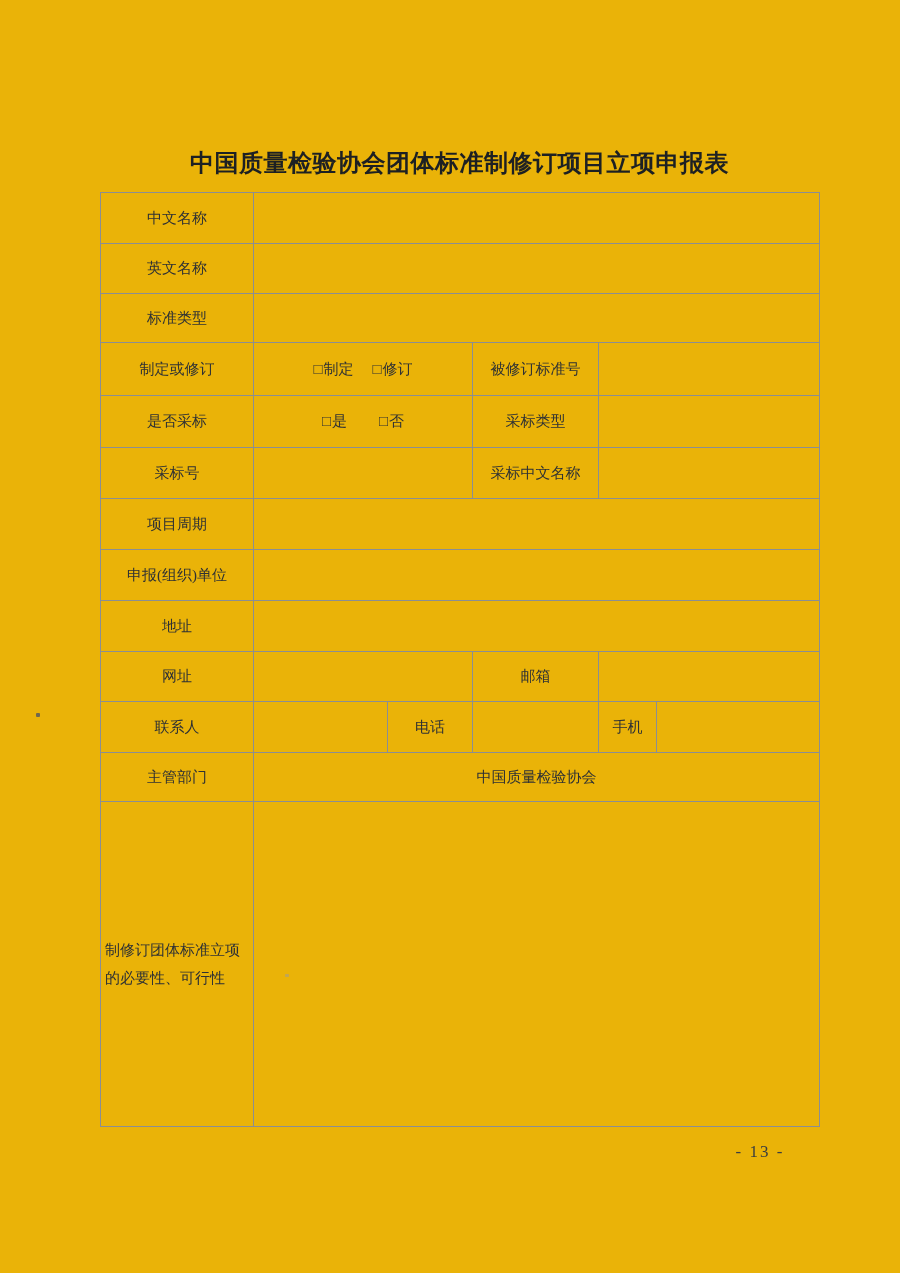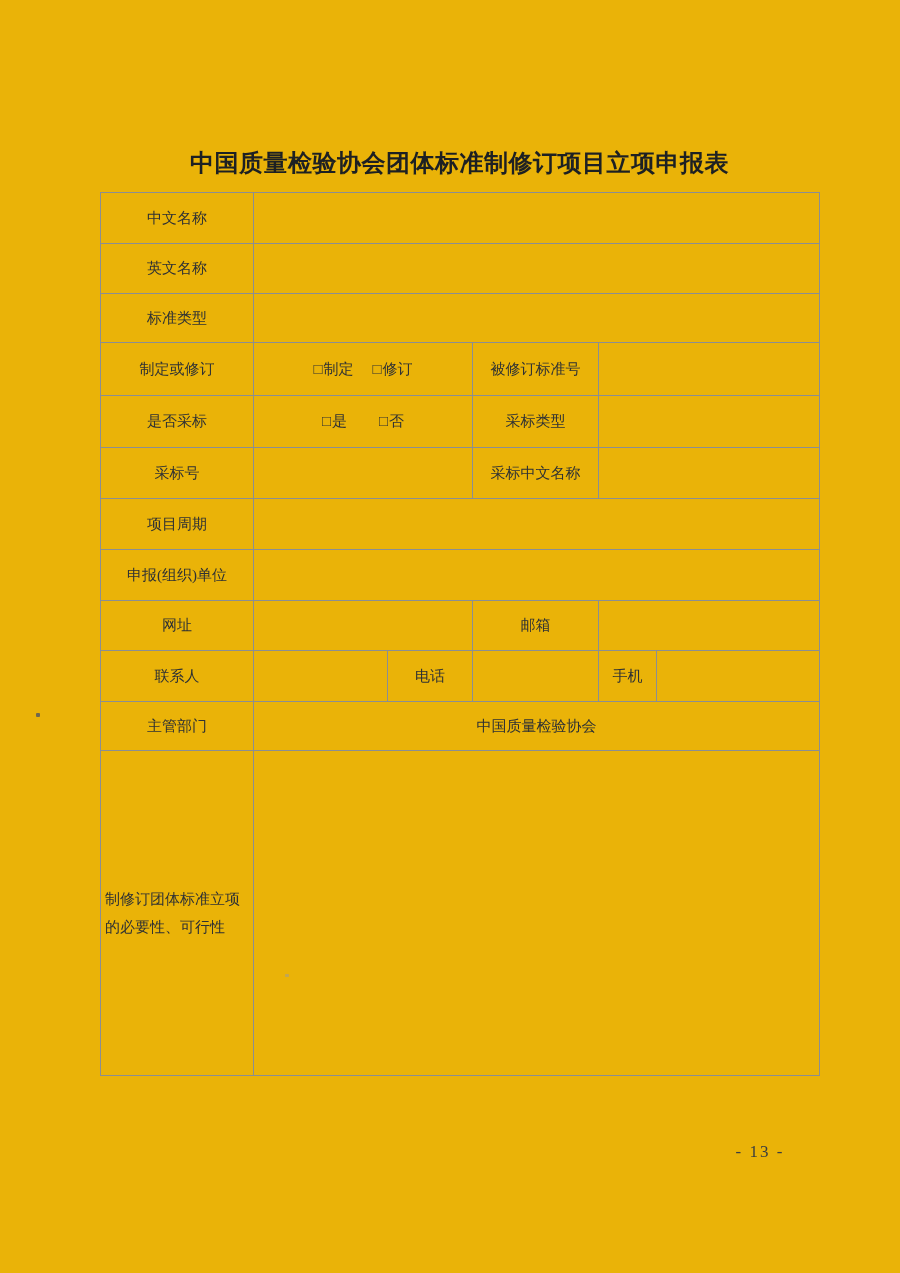--- a/index.html
+++ b/index.html
@@ -130,20 +130,24 @@
     <tr style="height:51px">
       <td class="lbl"><span class="nowrap">项目周期</span></td>
       <td class="val" colspan="5"></td>
     </tr>
 
     <tr style="height:51px">
       <td class="lbl"><span class="nowrap">申报(组织)单位</span></td>
       <td class="val" colspan="5"></td>
     </tr>
 
+    <tr style="height:51px">
+      <td class="lbl"><span class="nowrap">地址</span></td>
+      <td class="val" colspan="5"></td>
+    </tr>
 
     <tr style="height:50px">
       <td class="lbl"><span class="nowrap">网址</span></td>
       <td class="val" colspan="2"></td>
       <td class="lbl"><span class="nowrap">邮箱</span></td>
       <td class="val" colspan="2"></td>
     </tr>
 
     <tr style="height:51px">
       <td class="lbl"><span class="nowrap">联系人</span></td>

